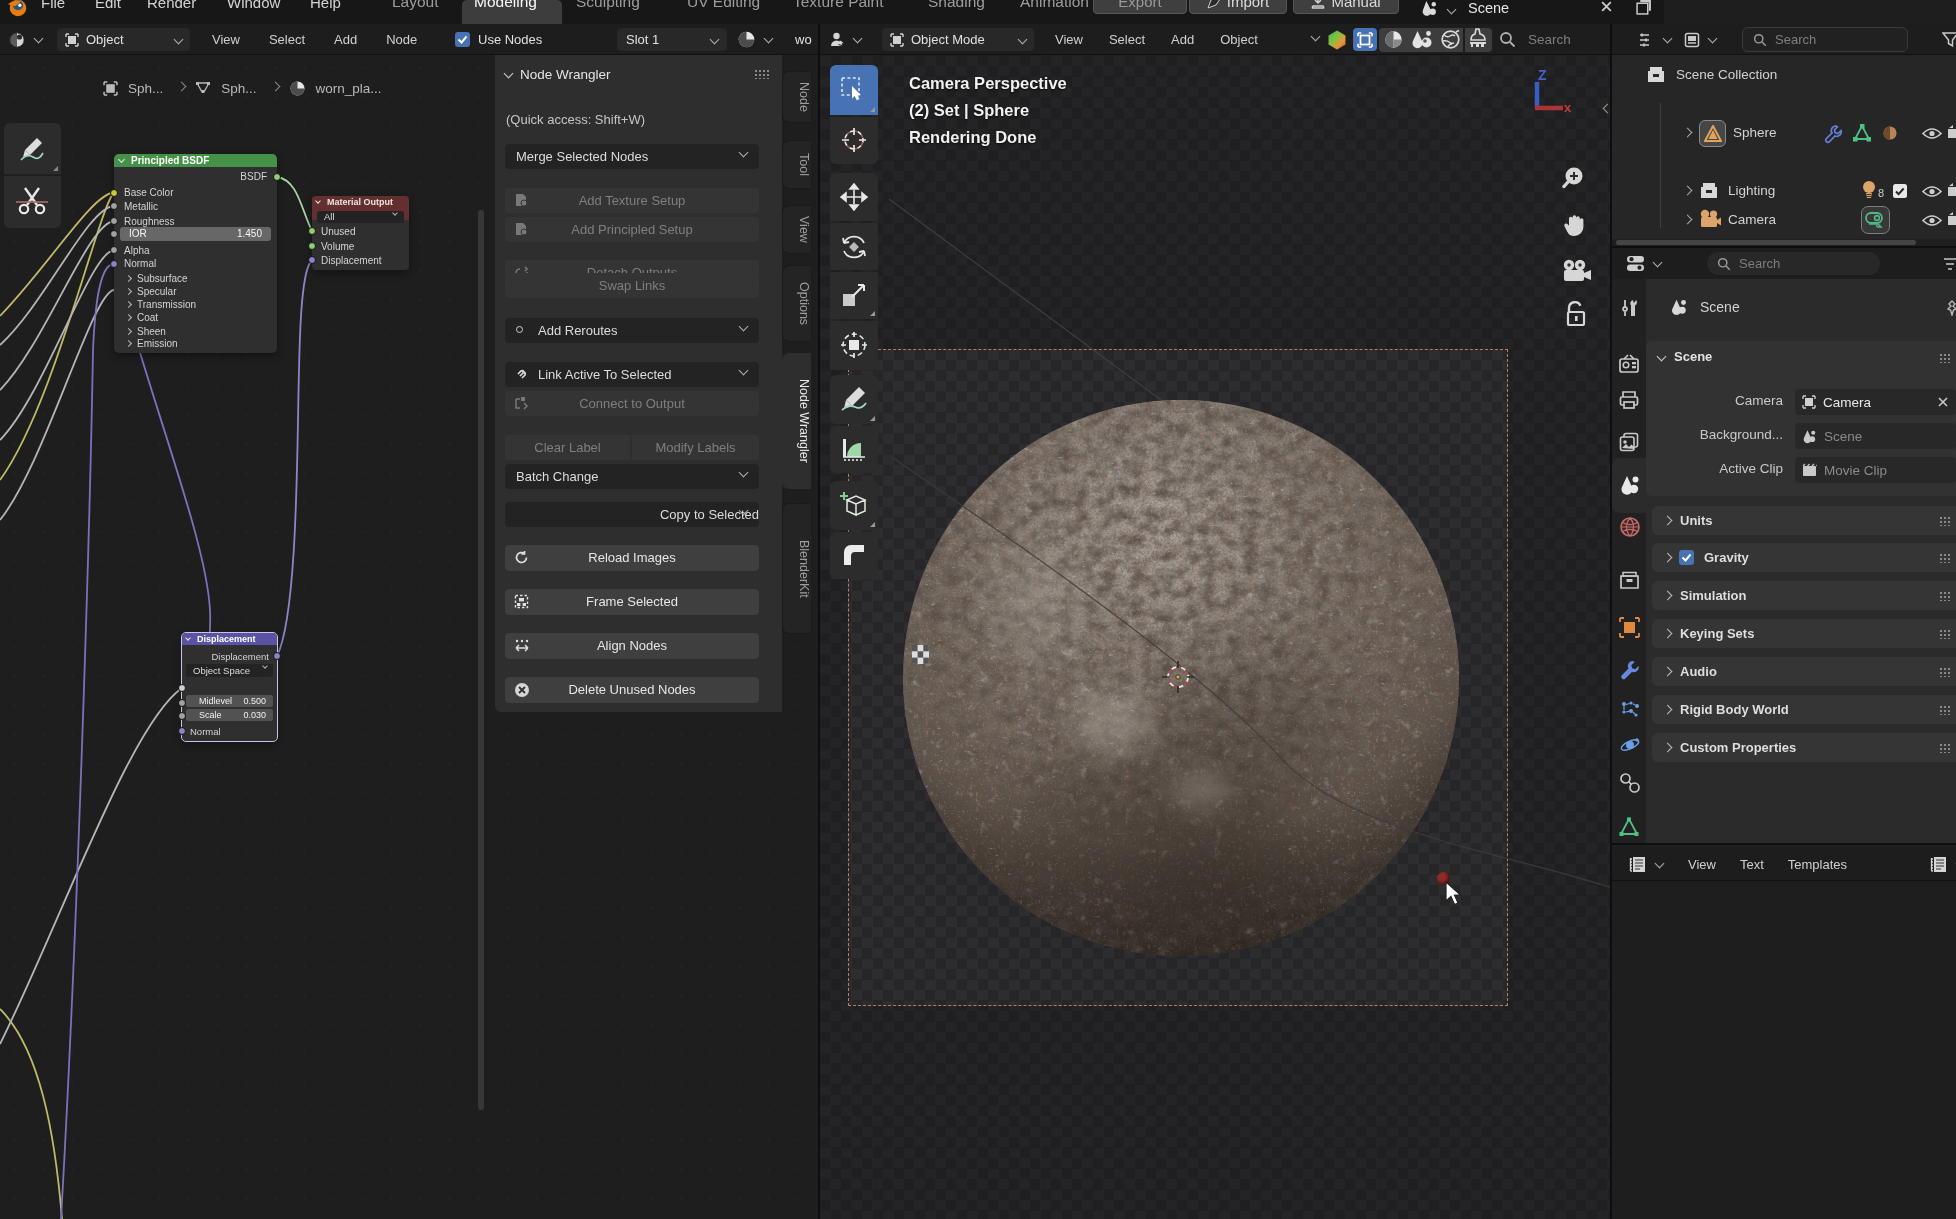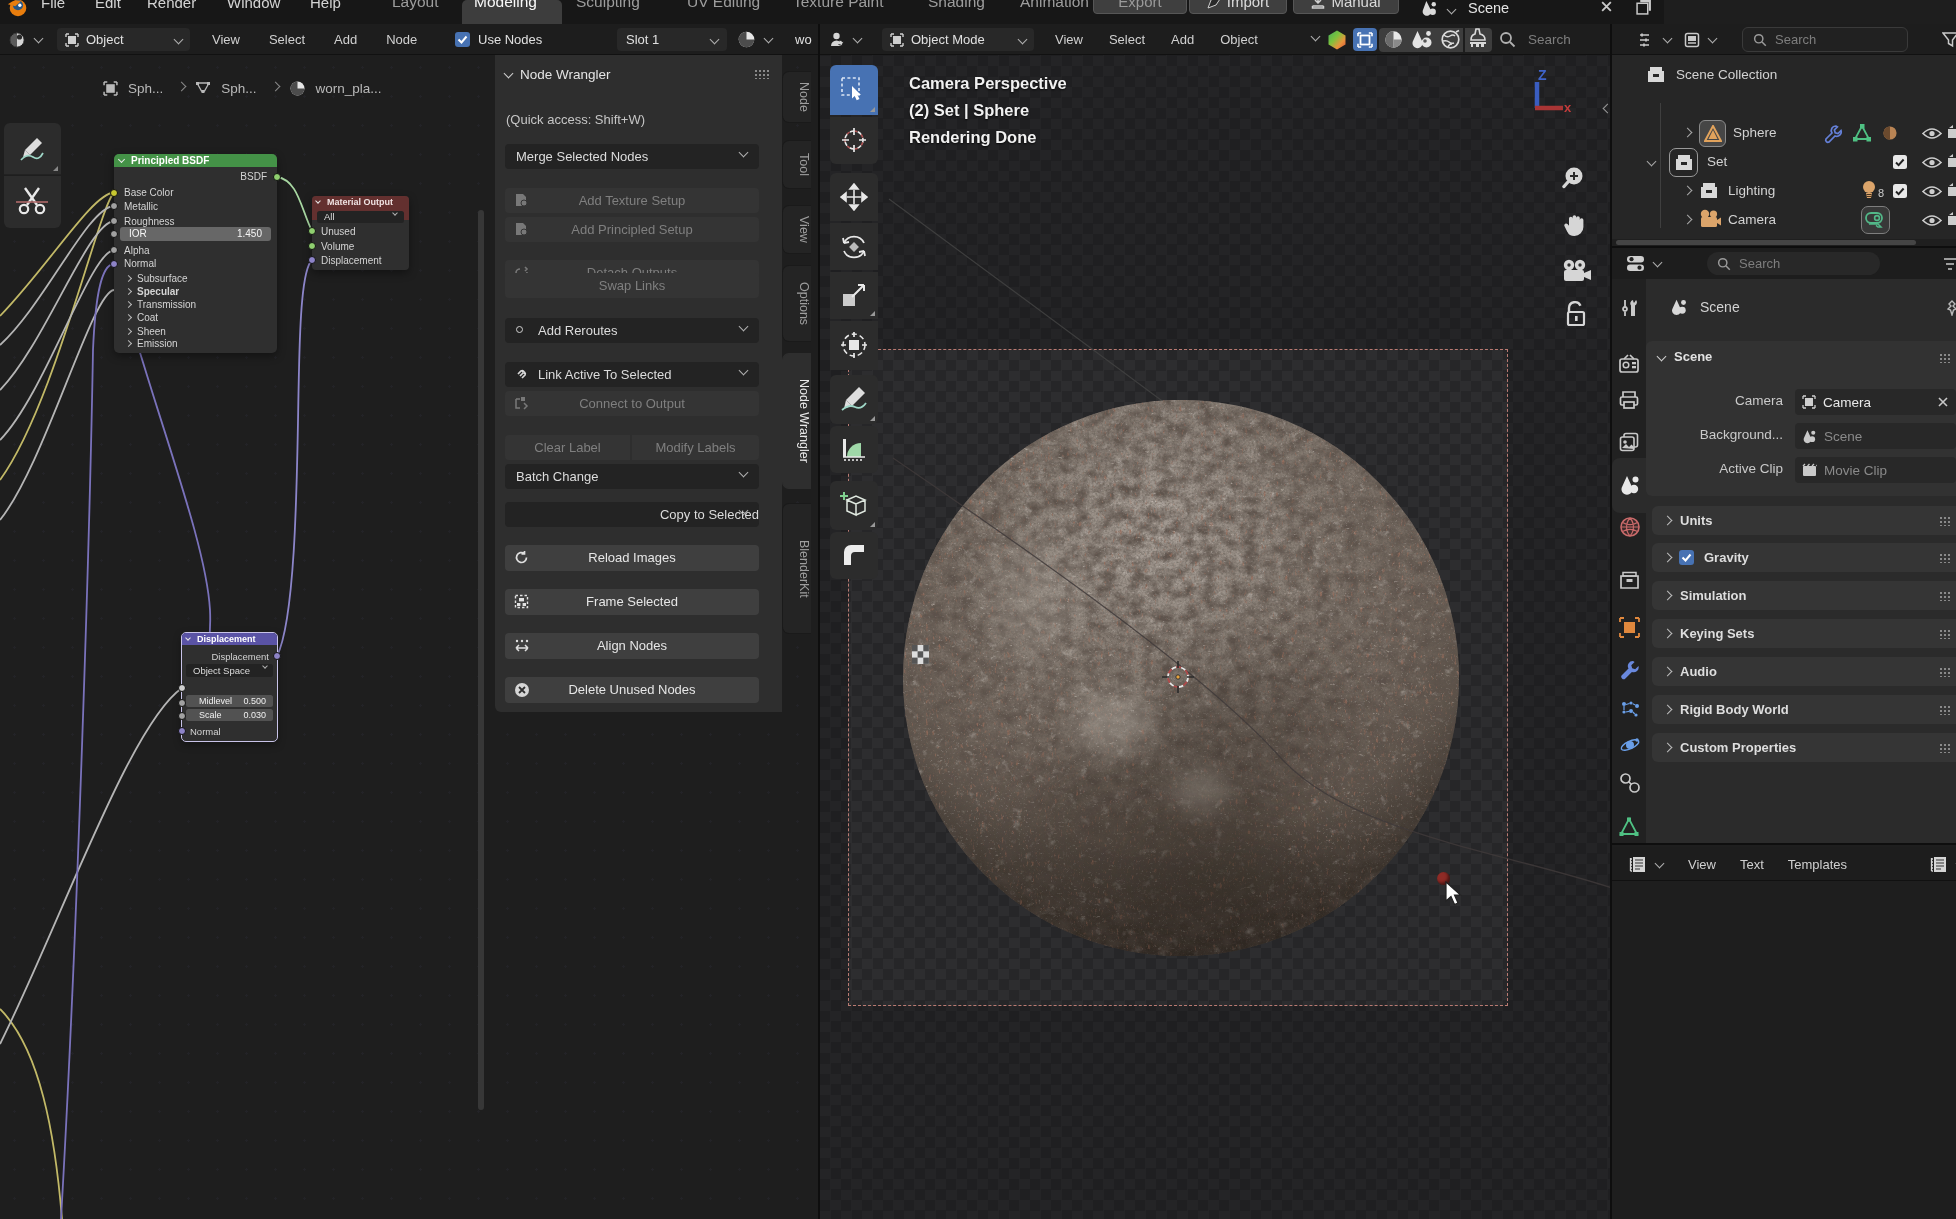--- a/index.html
+++ b/index.html
@@ -189,21 +189,21 @@
       <div class="abs" style="left:0;top:0;width:163px;height:13px;background:#449247;border-radius:5px 5px 0 0;color:#fff;font-size:10px;font-weight:bold;line-height:13px;padding-left:17px;">Principled BSDF</div>
       <span class="abs" style="left:5px;top:3px;width:5px;height:5px;border-right:1.4px solid #e8e8e8;border-bottom:1.4px solid #e8e8e8;transform:rotate(45deg);"></span>
       <div class="nrow" style="top:16px;text-align:right;padding-right:10px;">BSDF</div>
       <div class="nrow" style="top:32px;padding-left:10px;">Base Color</div>
       <div class="nrow" style="top:45.5px;padding-left:10px;">Metallic</div>
       <div class="nrow" style="top:60.5px;padding-left:10px;">Roughness</div>
       <div class="abs" style="left:6px;top:73px;width:151px;height:14px;background:#676767;border-radius:3px;font-size:10px;color:#f5f5f5;line-height:14px;"><span style="margin-left:9px;">IOR</span><span style="position:absolute;right:9px;">1.450</span></div>
       <div class="nrow" style="top:89.5px;padding-left:10px;">Alpha</div>
       <div class="nrow" style="top:103px;padding-left:10px;">Normal</div>
       <div class="nexp" style="left:12px;top:117.5px;"><span class="narr"></span>Subsurface</div>
-      <div class="nexp" style="left:12px;top:131px;font-weight:bold;"><span class="narr"></span>Specular</div>
+      <div class="nexp" style="left:12px;top:131px;"><span class="narr"></span>Specular</div>
       <div class="nexp" style="left:12px;top:144px;"><span class="narr"></span>Transmission</div>
       <div class="nexp" style="left:12px;top:157px;"><span class="narr"></span>Coat</div>
       <div class="nexp" style="left:12px;top:170.5px;"><span class="narr"></span>Sheen</div>
       <div class="nexp" style="left:12px;top:183px;"><span class="narr"></span>Emission</div>
     </div>
 
     <div class="abs" style="left:312px;top:172px;width:97px;height:74px;background:#2f2f2f;border-radius:4px;box-shadow:0 3px 8px rgba(0,0,0,.4);">
       <div class="abs" style="left:0;top:0;width:97px;height:24px;background:#63302f;border-radius:4px 4px 0 0;color:#efe2e2;font-size:9px;font-weight:bold;line-height:12px;padding-left:15px;">Material Output</div>
       <span class="abs" style="left:4px;top:3px;width:4px;height:4px;border-right:1.3px solid #e8e8e8;border-bottom:1.3px solid #e8e8e8;transform:rotate(45deg);"></span>
       <div class="abs" style="left:5px;top:15px;width:87px;height:12px;background:#232323;border-radius:2.5px;font-size:9.5px;color:#ddd;line-height:12px;padding-left:7px;">All<span class="chev" style="position:absolute;right:7px;top:3px;width:4px;height:4px;border-width:1.2px;"></span></div>
@@ -628,40 +628,20 @@
           <path d="M9.5 1.7 a7.8 7.8 0 0 0 0 15.6 Z" fill="#6b4a2e"></path>
         </svg>
       <svg class="oleye" style="left:310px;" width="20" height="15" viewBox="0 0 20 15">
           <path d="M1 7.5 Q10 -1.5 19 7.5 Q10 16.5 1 7.5 Z" fill="none" stroke="#cdcdcd" stroke-width="1.6"></path>
           <circle cx="10" cy="7.5" r="2.6" fill="#cdcdcd"></circle>
         </svg>
       <svg class="olcam" style="left:336px;" width="10" height="16" viewBox="0 0 10 16">
           <path d="M0 4 h10 v9 H0 Z M1 3 l4 -3 l0 3 Z" fill="#cdcdcd"></path>
         </svg>
     </div>
-    <div class="olrow" style="top:93px;">
-      <span class="olexp" style="left:36px;transform:rotate(45deg);"></span>
-      <div class="abs" style="left:57px;top:0px;width:29px;height:29px;border:1.5px solid #9a9a9a;border-radius:7px;"></div>
-      <svg class="olbox" style="left:62px;top:6px;" width="20" height="18" viewBox="0 0 20 18">
-          <path d="M2 5 h16 v11 H2 Z" fill="#d8d8d8"></path>
-          <path d="M4 1 h12 v4 H4 Z" fill="#d8d8d8"></path>
-          <rect x="7" y="8" width="6" height="3" fill="#262626"></rect>
-        </svg>
-      <span class="oltxt" style="left:95px;">Set</span>
-      <span class="olchk" style="left:281px;"><svg width="14" height="14" viewBox="0 0 14 14">
-            <path d="M3 7.5 l2.6 2.6 l5 -5.6" stroke="#222" stroke-width="2" fill="none"></path>
-          </svg></span>
-      <svg class="oleye" style="left:310px;" width="20" height="15" viewBox="0 0 20 15">
-          <path d="M1 7.5 Q10 -1.5 19 7.5 Q10 16.5 1 7.5 Z" fill="none" stroke="#cdcdcd" stroke-width="1.6"></path>
-          <circle cx="10" cy="7.5" r="2.6" fill="#cdcdcd"></circle>
-        </svg>
-      <svg class="olcam" style="left:336px;" width="10" height="16" viewBox="0 0 10 16">
-          <path d="M0 4 h10 v9 H0 Z M1 3 l4 -3 l0 3 Z" fill="#cdcdcd"></path>
-        </svg>
-    </div>
     <div class="olrow" style="top:122px;">
       <span class="olexp" style="left:72px;transform:rotate(-45deg);"></span>
       <svg class="olbox" style="left:87px;" width="20" height="18" viewBox="0 0 20 18">
           <path d="M2 5 h16 v11 H2 Z" fill="#d8d8d8"></path>
           <path d="M4 1 h12 v4 H4 Z" fill="#d8d8d8"></path>
           <rect x="7" y="8" width="6" height="3" fill="#262626"></rect>
         </svg>
       <span class="oltxt" style="left:116px;">Lighting</span>
       <svg class="olbox" style="left:248px;top:3px;" width="18" height="22" viewBox="0 0 18 22">
           <circle cx="9" cy="7" r="6" fill="#dba46a"></circle>

